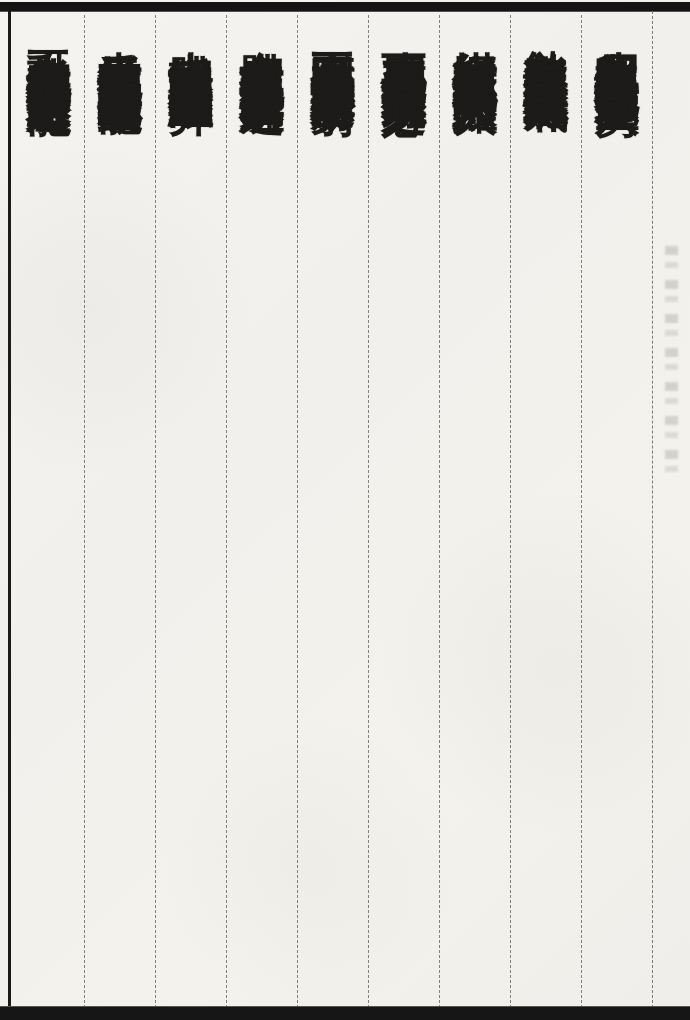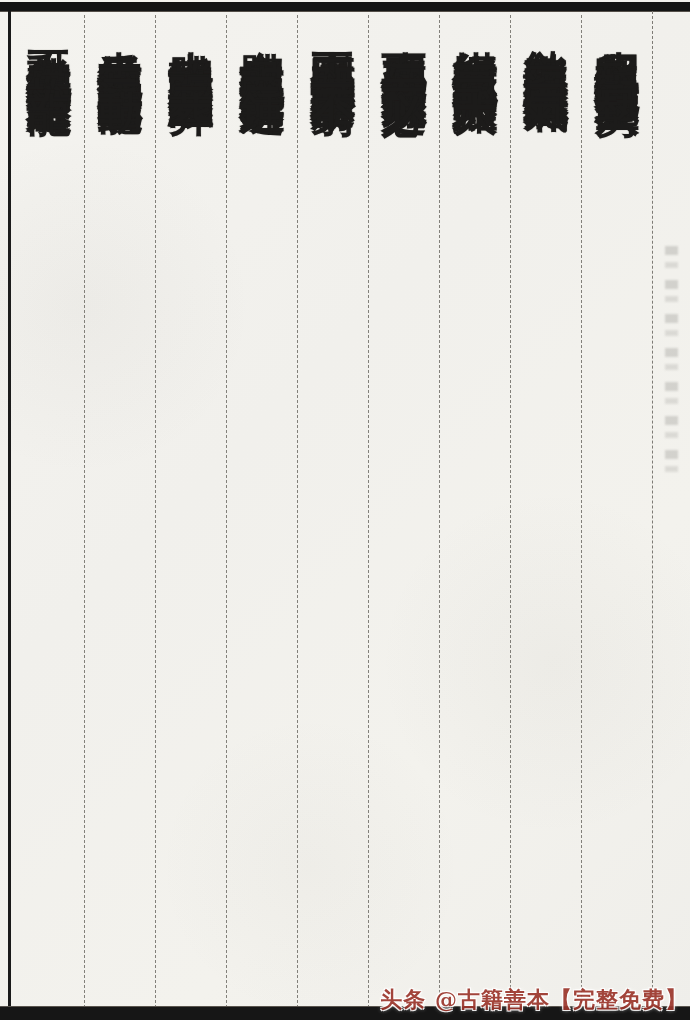--- a/index.html
+++ b/index.html
@@ -107,15 +107,14 @@
   </div>
 
   <div class="margin-strip">
     <div class="margin-annotation"></div>
   </div>
 
   <div class="scan-noise"></div>
 
   <div class="bar-bottom"></div>
 
-  <div class="watermark">头条 @古籍善本【完整免费】</div>
 
 </div>
 
 </body></html>

